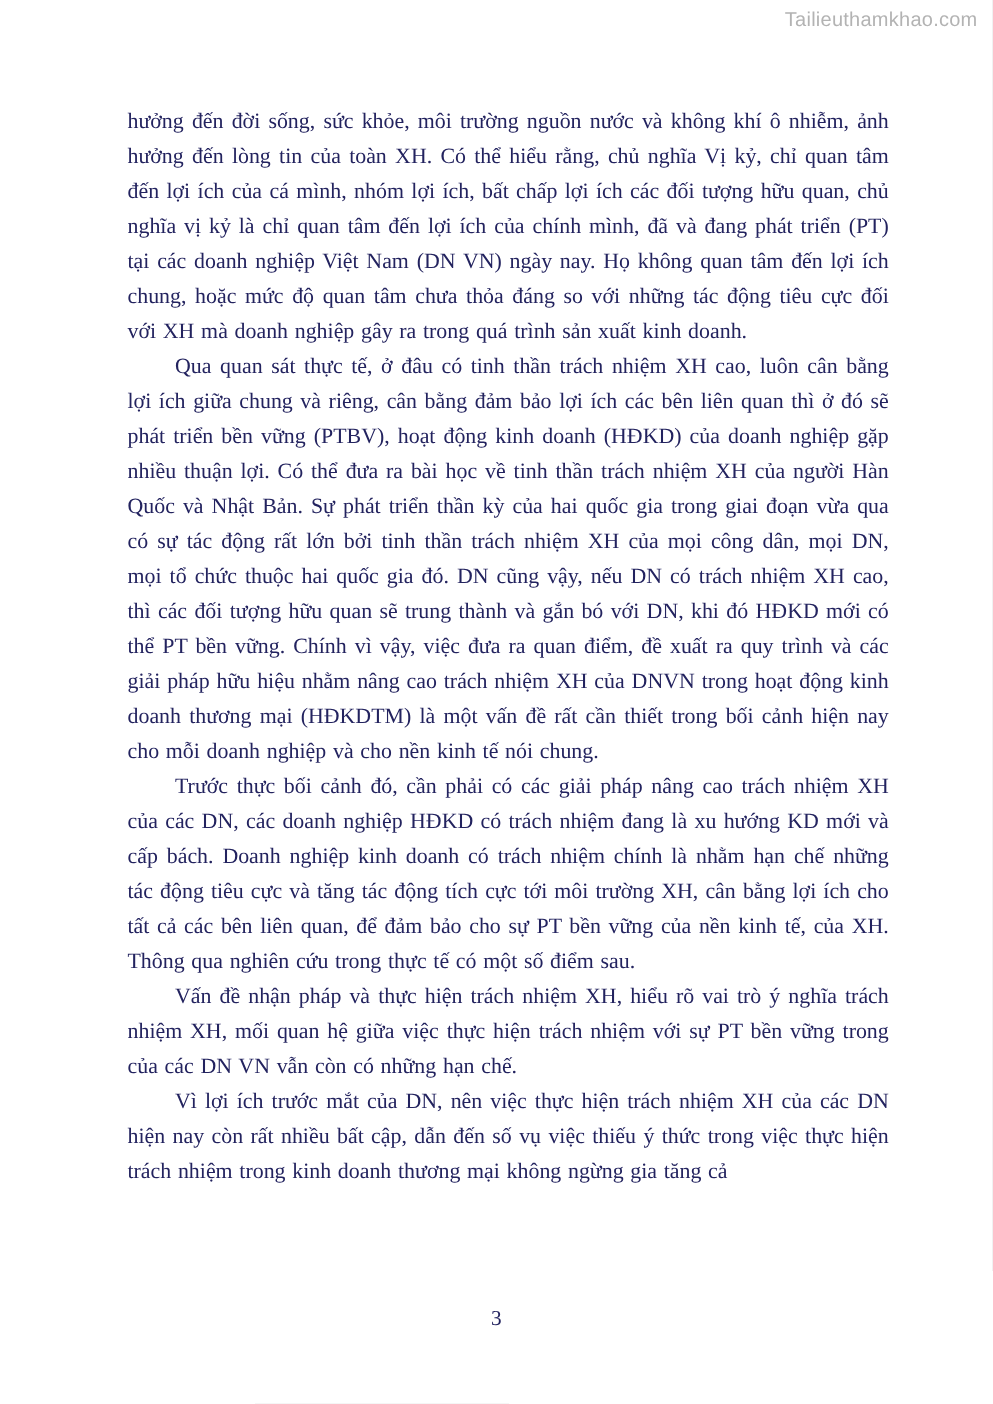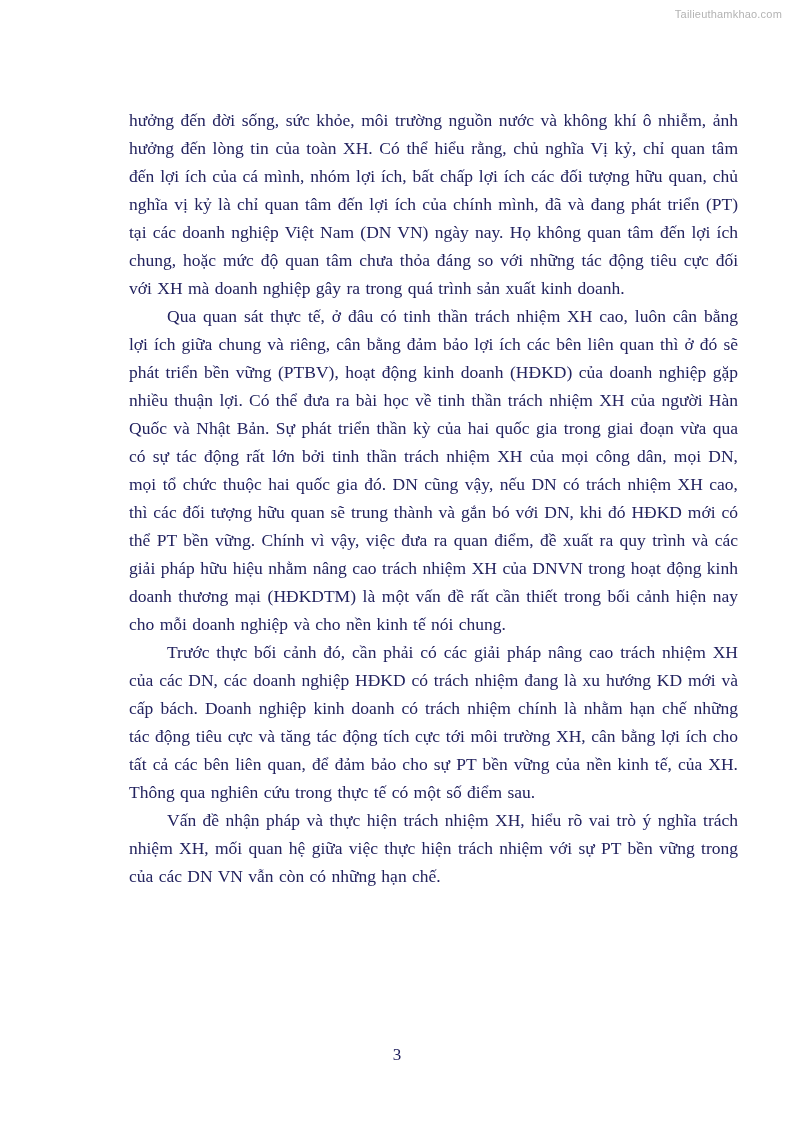--- a/index.html
+++ b/index.html
@@ -14,31 +14,30 @@
     margin: 0 auto;
     background: #ffffff;
     overflow: hidden;
     font-family: "Liberation Serif", "DejaVu Serif", serif;
   }
   .watermark {
     position: absolute;
     top: 8px;
     right: 12px;
     font-family: "Liberation Sans", "DejaVu Sans", sans-serif;
-    font-size: 11px;
+    font-size: 16px;
     color: #b3b3b3;
     letter-spacing: 0.2px;
   }
   .content {
     position: absolute;
     top: 82px;
-    left: 129px;
+    left: 102px;
     width: 609px;
     color: #23235f;
-    margin-top: 24px;
   }
   .content p {
     margin: 0;
     font-size: 17.5px;
     line-height: 28px;
     text-align: justify;
     text-indent: 38px;
     word-spacing: 1px;
   }
   .content p.no-indent {
@@ -59,17 +58,18 @@
 
 <div class="page">
 
   <div class="watermark">Tailieuthamkhao.com</div>
 
   <div class="content">
     <p class="no-indent">hưởng đến đời sống, sức khỏe, môi trường nguồn nước và không khí ô nhiễm, ảnh hưởng đến lòng tin của toàn XH. Có thể hiểu rằng, chủ nghĩa Vị kỷ, chỉ quan tâm đến lợi ích của cá mình, nhóm lợi ích, bất chấp lợi ích các đối tượng hữu quan, chủ nghĩa vị kỷ là chỉ quan tâm đến lợi ích của chính mình, đã và đang phát triển (PT) tại các doanh nghiệp Việt Nam (DN VN) ngày nay. Họ không quan tâm đến lợi ích chung, hoặc mức độ quan tâm chưa thỏa đáng so với những tác động tiêu cực đối với XH mà doanh nghiệp gây ra trong quá trình sản xuất kinh doanh.</p>
     <p>Qua quan sát thực tế, ở đâu có tinh thần trách nhiệm XH cao, luôn cân bằng lợi ích giữa chung và riêng, cân bằng đảm bảo lợi ích các bên liên quan thì ở đó sẽ phát triển bền vững (PTBV), hoạt động kinh doanh (HĐKD) của doanh nghiệp gặp nhiều thuận lợi. Có thể đưa ra bài học về tinh thần trách nhiệm XH của người Hàn Quốc và Nhật Bản. Sự phát triển thần kỳ của hai quốc gia trong giai đoạn vừa qua có sự tác động rất lớn bởi tinh thần trách nhiệm XH của mọi công dân, mọi DN, mọi tổ chức thuộc hai quốc gia đó. DN cũng vậy, nếu DN có trách nhiệm XH cao, thì các đối tượng hữu quan sẽ trung thành và gắn bó với DN, khi đó HĐKD mới có thể PT bền vững. Chính vì vậy, việc đưa ra quan điểm, đề xuất ra quy trình và các giải pháp hữu hiệu nhằm nâng cao trách nhiệm XH của DNVN trong hoạt động kinh doanh thương mại (HĐKDTM) là một vấn đề rất cần thiết trong bối cảnh hiện nay cho mỗi doanh nghiệp và cho nền kinh tế nói chung.</p>
     <p>Trước thực bối cảnh đó, cần phải có các giải pháp nâng cao trách nhiệm XH của các DN, các doanh nghiệp HĐKD có trách nhiệm đang là xu hướng KD mới và cấp bách. Doanh nghiệp kinh doanh có trách nhiệm chính là nhằm hạn chế những tác động tiêu cực và tăng tác động tích cực tới môi trường XH, cân bằng lợi ích cho tất cả các bên liên quan, để đảm bảo cho sự PT bền vững của nền kinh tế, của XH. Thông qua nghiên cứu trong thực tế có một số điểm sau.</p>
     <p>Vấn đề nhận pháp và thực hiện trách nhiệm XH, hiểu rõ vai trò ý nghĩa trách nhiệm XH, mối quan hệ giữa việc thực hiện trách nhiệm với sự PT bền vững trong của các DN VN vẫn còn có những hạn chế.</p>
+    <p>Vì lợi ích trước mắt của DN, nên việc thực hiện trách nhiệm XH của các DN hiện nay còn rất nhiều bất cập, dẫn đến số vụ việc thiếu ý thức trong việc thực hiện trách nhiệm trong kinh doanh thương mại không ngừng gia tăng cả</p>
   </div>
 
   <div class="page-number">3</div>
 
 </div>
 
 </body></html>

